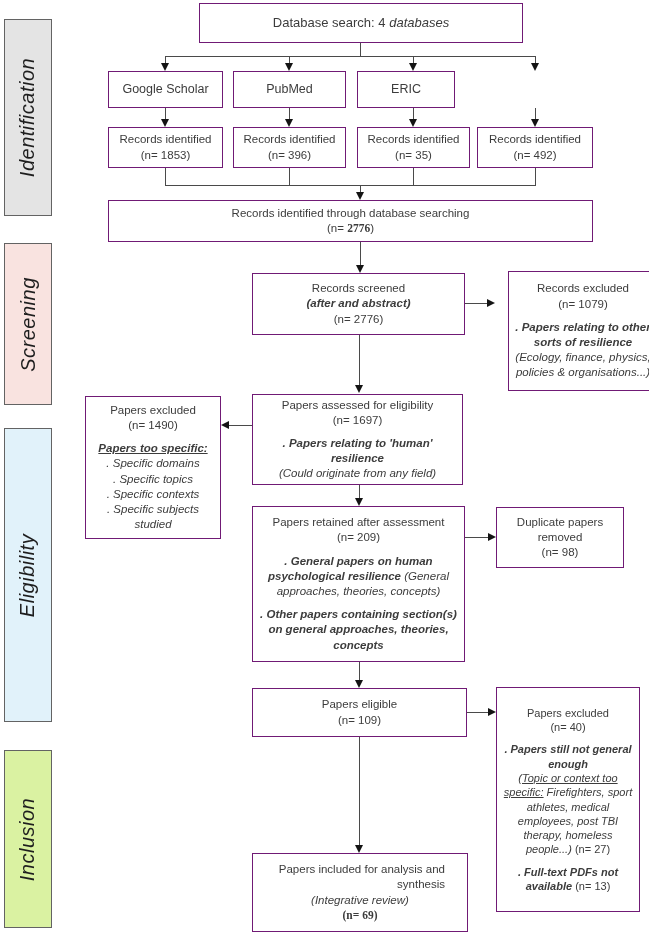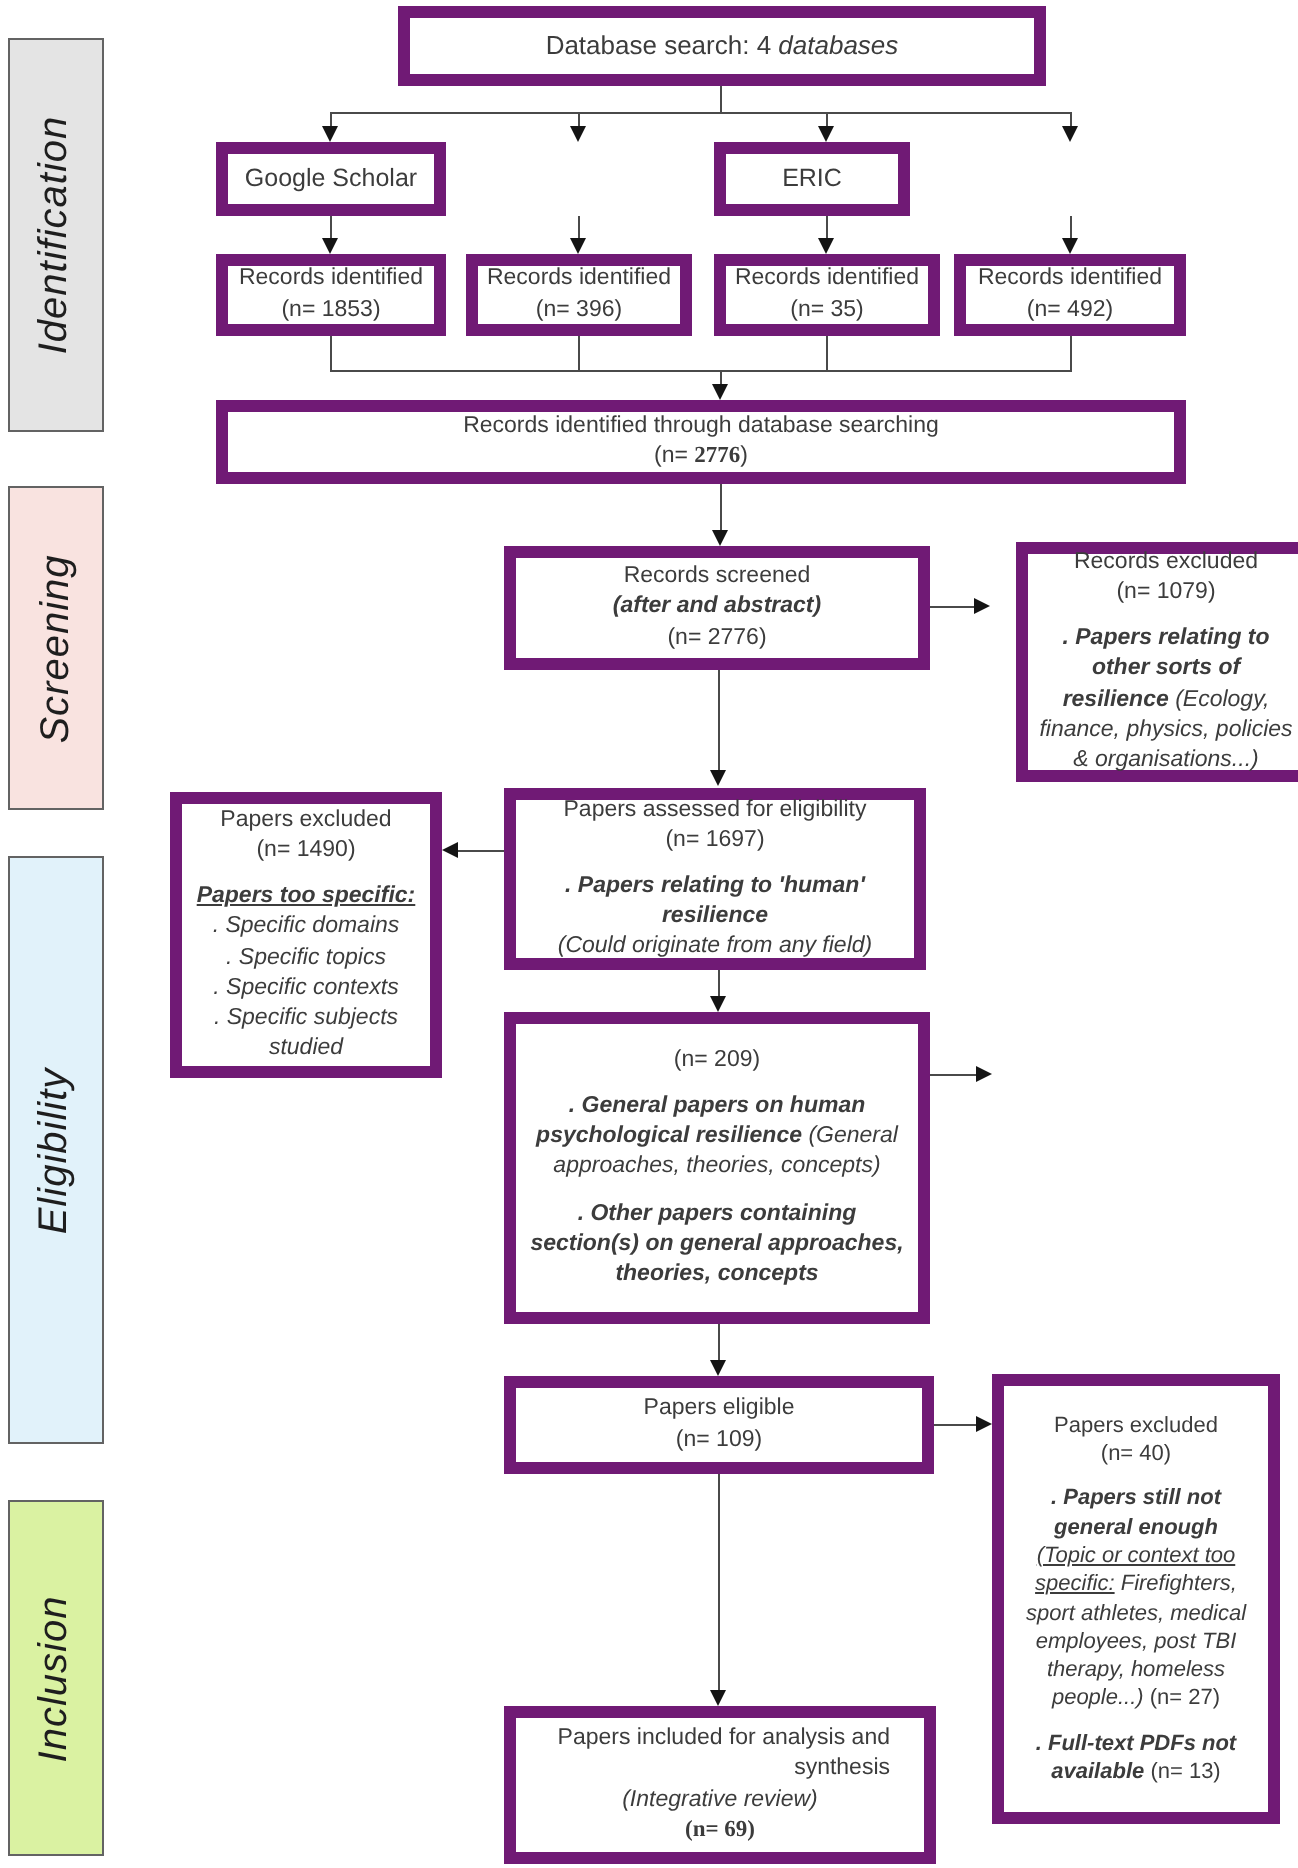--- a/index.html
+++ b/index.html
@@ -1,20 +1,20 @@
 <!DOCTYPE html>
 <html><head>
 <meta charset="utf-8">
 <style>
   html,body{margin:0;padding:0;background:#ffffff;}
   body{font-family:"Liberation Sans",sans-serif;color:#3c3c3c;}
   .canvas{position:relative;width:649px;height:934px;background:#fff;overflow:hidden;}
 
   
-  .box{position:absolute;background:#fff;border:6px solid #701a75;box-sizing:border-box;
+  .box{position:absolute;background:#fff;border:1px solid #701a75;box-sizing:border-box;
        display:flex;flex-direction:column;align-items:center;justify-content:center;
        text-align:center;font-size:11.5px;line-height:1.32;color:#3c3c3c;padding:2px 4px;}
   .box p{margin:0;}
   .box .gap{margin-top:8px;}
   .bi{font-weight:bold;font-style:italic;}
   .it{font-style:italic;}
   .bd{font-weight:bold;font-family:Liberation Serif, serif;}
   .un{text-decoration:underline;}
   .db-label{font-size:12.5px;}
   .title-box{font-size:13px;}
@@ -68,20 +68,23 @@
   <div class="vline" style="left:289px;top:56px;height:8px;"></div>
   <div class="ah ah-down" style="left:285px;top:63px;"></div>
   <div class="vline" style="left:413px;top:56px;height:8px;"></div>
   <div class="ah ah-down" style="left:409px;top:63px;"></div>
   <div class="vline" style="left:535px;top:56px;height:8px;"></div>
   <div class="ah ah-down" style="left:531px;top:63px;"></div>
 
   <div class="box db-label" style="left:108px;top:71px;width:115px;height:37px;">
     <p>Google Scholar</p>
   </div>
+  <div class="box db-label" style="left:233px;top:71px;width:113px;height:37px;">
+    <p>PubMed</p>
+  </div>
   <div class="box db-label" style="left:357px;top:71px;width:98px;height:37px;">
     <p>ERIC</p>
   </div>
 
   <div class="vline" style="left:165px;top:108px;height:12px;"></div>
   <div class="ah ah-down" style="left:161px;top:119px;"></div>
   <div class="vline" style="left:289px;top:108px;height:12px;"></div>
   <div class="ah ah-down" style="left:285px;top:119px;"></div>
   <div class="vline" style="left:413px;top:108px;height:12px;"></div>
   <div class="ah ah-down" style="left:409px;top:119px;"></div>
@@ -156,28 +159,33 @@
     <p class="it">. Specific domains</p>
     <p class="it">. Specific topics</p>
     <p class="it">. Specific contexts</p>
     <p class="it">. Specific subjects studied</p>
   </div>
 
   <div class="vline" style="left:359px;top:485px;height:14px;"></div>
   <div class="ah ah-down" style="left:355px;top:498px;"></div>
 
   <div class="box" style="left:252px;top:506px;width:213px;height:156px;">
+    <p>Papers retained after assessment</p>
     <p>(n= 209)</p>
     <p class="gap"><span class="bi">. General papers on human psychological resilience </span><span class="it">(General approaches, theories, concepts)</span></p>
     <p class="gap bi">. Other papers containing section(s) on general approaches, theories, concepts</p>
   </div>
 
   <div class="hline" style="left:465px;top:537px;width:24px;"></div>
   <div class="ah ah-right" style="left:488px;top:533px;"></div>
 
+  <div class="box" style="left:496px;top:507px;width:128px;height:61px;">
+    <p style="width:100px;">Duplicate papers removed</p>
+    <p>(n= 98)</p>
+  </div>
 
   <div class="vline" style="left:359px;top:662px;height:19px;"></div>
   <div class="ah ah-down" style="left:355px;top:680px;"></div>
 
   <div class="box" style="left:252px;top:688px;width:215px;height:49px;">
     <p>Papers eligible</p>
     <p>(n= 109)</p>
   </div>
 
   <div class="hline" style="left:467px;top:712px;width:21px;"></div>

